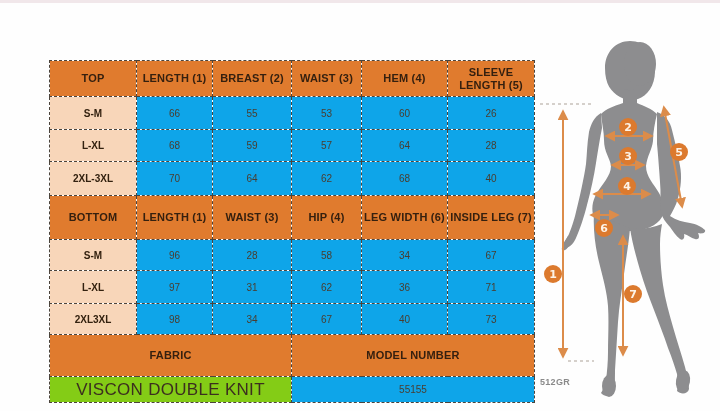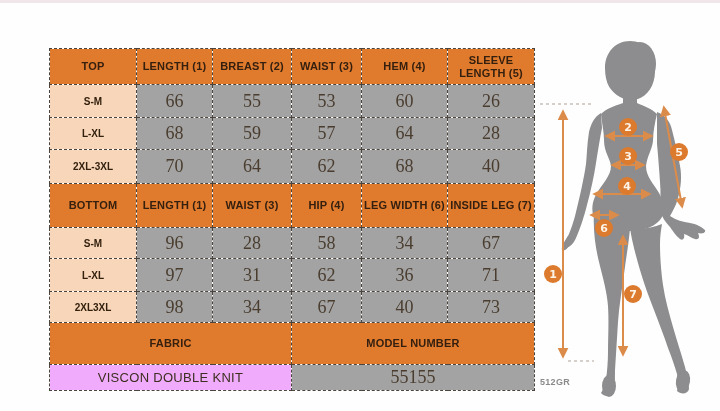--- a/index.html
+++ b/index.html
@@ -4,40 +4,40 @@
 <style>
   html,body{margin:0;padding:0;background:#ffffff;}
   .canvas{
     position:relative;width:720px;height:411px;overflow:hidden;
     background:#fefefe;font-family:"Liberation Sans",sans-serif;
   }
   .top-strip{position:absolute;top:0;left:0;width:720px;height:3px;background:#f1e7ea;}
 
   
   table.size-chart{
-    position:absolute;left:49px;top:48px;width:485px;height:313px;
+    position:absolute;left:49px;top:60px;width:485px;height:313px;
     border-collapse:collapse;table-layout:fixed;
   }
   table.size-chart td{
     border:1.5px dashed #4b443c;text-align:center;vertical-align:middle;
     padding:0;overflow:hidden;
   }
   td.hdr{
     background:#e07b2e;color:#35200f;font-weight:bold;font-size:11px;
     line-height:1.15;letter-spacing:.2px;
   }
   td.size{
     background:#f8d6b9;color:#33210f;font-weight:bold;font-size:10px;
   }
   td.num{
-    background:#a3a3a3;color:#4a3d2f;
-    font-family:Liberation Serif, serif;font-size:18px;
+    background:#0ea5e9;color:#4a3d2f;
+    font-family:Liberation Sans, sans-serif;font-size:10px;
   }
   td.fab{
-    background:#f0abfc;color:#3c2f1f;font-size:13px;letter-spacing:.3px;margin-top:45px;
+    background:#84cc16;color:#3c2f1f;font-size:17px;letter-spacing:.3px;margin-top:45px;
   }
 
   .watermark{
     position:absolute;left:512px;top:377px;font-size:9px;color:#8a8a8a;
     letter-spacing:.3px;font-weight:bold;padding-left:28px;
   }
 
   
   .figure-wrap{position:absolute;left:530px;top:0;width:190px;height:411px;}
 </style>

